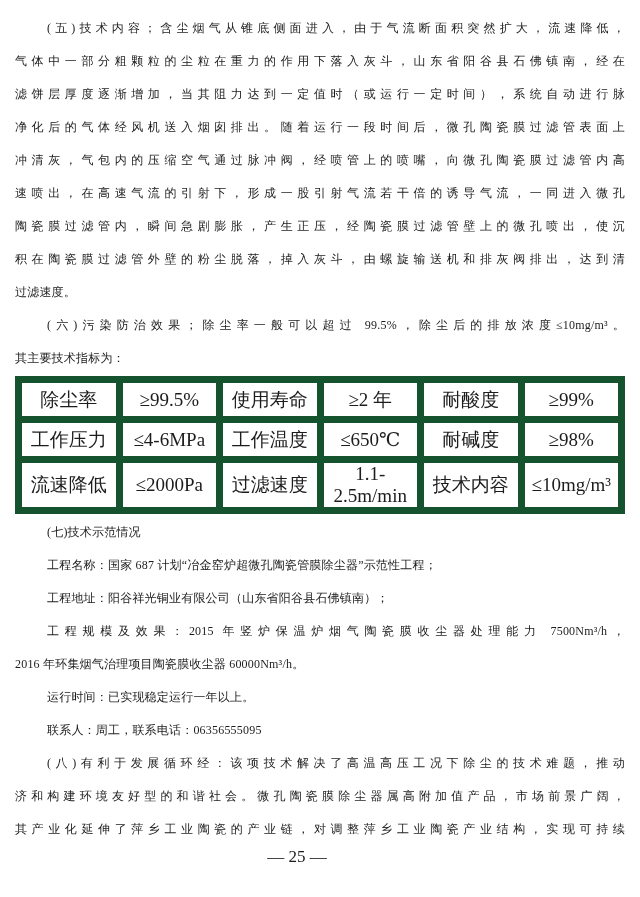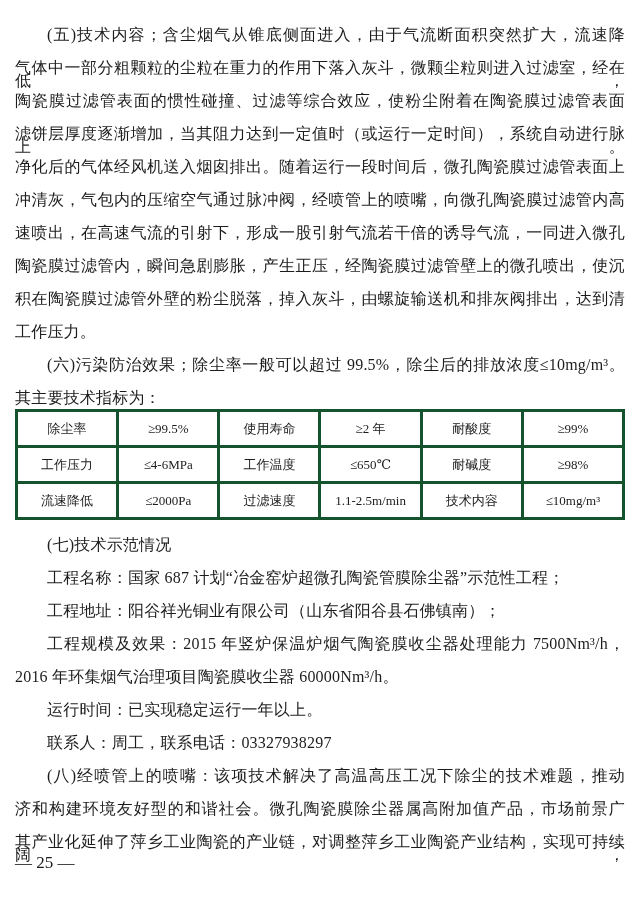--- a/index.html
+++ b/index.html
@@ -11,73 +11,72 @@
     width: 640px;
     height: 897px;
     overflow: hidden;
     font-family: "Liberation Serif", "DejaVu Serif", serif;
     color: #1c1c1e;
   }
   .doc {
     padding: 12px 15px 0 15px;
   }
   .line {
-    font-size: 16px;
+    font-size: 12px;
     height: 33px;
-    line-height: 46px;
+    line-height: 33px;
     letter-spacing: 0.2px;
   }
   .just {
     text-align: justify;
     text-align-last: justify;
   }
   .indent {
     text-indent: 32px;
   }
   table.specs {
     width: 100%;
     border-collapse: collapse;
     table-layout: fixed;
     margin: 1px 0 2px 0;
   }
   table.specs td {
-    border: 3px solid #14532d;
+    border: 7px solid #14532d;
     height: 33px;
     text-align: center;
     vertical-align: middle;
-    font-size: 13px;
+    font-size: 19px;
     padding: 0 2px;
     color: #1c1c1e;
     overflow: hidden;
   }
   .pageno {
     font-size: 17px;
     height: 21px;
     line-height: 21px;
-    text-align: left;
+    text-align: center;
     padding-right: 46px;
     color: #1c1c1e;
   }
 </style>
 </head>
 <body>
 
 <div class="doc">
 
   <div>
     <div class="line indent just">(五)技术内容；含尘烟气从锥底侧面进入，由于气流断面积突然扩大，流速降低，</div>
-    <div class="line just">气体中一部分粗颗粒的尘粒在重力的作用下落入灰斗，微颗尘粒则进入过滤室，经在</div>
-    <div class="line just">陶瓷膜过滤管表面的惯性碰撞、过滤等综合效应，使粉尘附着在陶瓷膜过滤管表面上。</div>
+    <div class="line just">气体中一部分粗颗粒的尘粒在重力的作用下落入灰斗，山东省阳谷县石佛镇南，经在</div>
     <div class="line just">滤饼层厚度逐渐增加，当其阻力达到一定值时（或运行一定时间），系统自动进行脉</div>
     <div class="line just">净化后的气体经风机送入烟囱排出。随着运行一段时间后，微孔陶瓷膜过滤管表面上</div>
     <div class="line just">冲清灰，气包内的压缩空气通过脉冲阀，经喷管上的喷嘴，向微孔陶瓷膜过滤管内高</div>
     <div class="line just">速喷出，在高速气流的引射下，形成一股引射气流若干倍的诱导气流，一同进入微孔</div>
     <div class="line just">陶瓷膜过滤管内，瞬间急剧膨胀，产生正压，经陶瓷膜过滤管壁上的微孔喷出，使沉</div>
     <div class="line just">积在陶瓷膜过滤管外壁的粉尘脱落，掉入灰斗，由螺旋输送机和排灰阀排出，达到清</div>
-    <div class="line">工作压力。</div>
+    <div class="line">过滤速度。</div>
   </div>
 
   <div>
     <div class="line indent just">(六)污染防治效果；除尘率一般可以超过 99.5%，除尘后的排放浓度≤10mg/m³。</div>
     <div class="line">其主要技术指标为：</div>
   </div>
 
   <table class="specs">
     <tbody>
       <tr>
@@ -107,21 +106,21 @@
     </tbody>
   </table>
 
   <div>
     <div class="line indent">(七)技术示范情况</div>
     <div class="line indent">工程名称：国家 687 计划“冶金窑炉超微孔陶瓷管膜除尘器”示范性工程；</div>
     <div class="line indent">工程地址：阳谷祥光铜业有限公司（山东省阳谷县石佛镇南）；</div>
     <div class="line indent just">工程规模及效果：2015 年竖炉保温炉烟气陶瓷膜收尘器处理能力 7500Nm³/h，</div>
     <div class="line">2016 年环集烟气治理项目陶瓷膜收尘器 60000Nm³/h。</div>
     <div class="line indent">运行时间：已实现稳定运行一年以上。</div>
-    <div class="line indent">联系人：周工，联系电话：03327938297</div>
-    <div class="line indent just">(八)经喷管上的喷嘴：该项技术解决了高温高压工况下除尘的技术难题，推动</div>
+    <div class="line indent">联系人：周工，联系电话：06356555095</div>
+    <div class="line indent just">(八)有利于发展循环经：该项技术解决了高温高压工况下除尘的技术难题，推动</div>
     <div class="line just">济和构建环境友好型的和谐社会。微孔陶瓷膜除尘器属高附加值产品，市场前景广阔，</div>
     <div class="line just">其产业化延伸了萍乡工业陶瓷的产业链，对调整萍乡工业陶瓷产业结构，实现可持续</div>
   </div>
 
   <div class="pageno">— 25 —</div>
 
 </div>
 
 </body></html>

